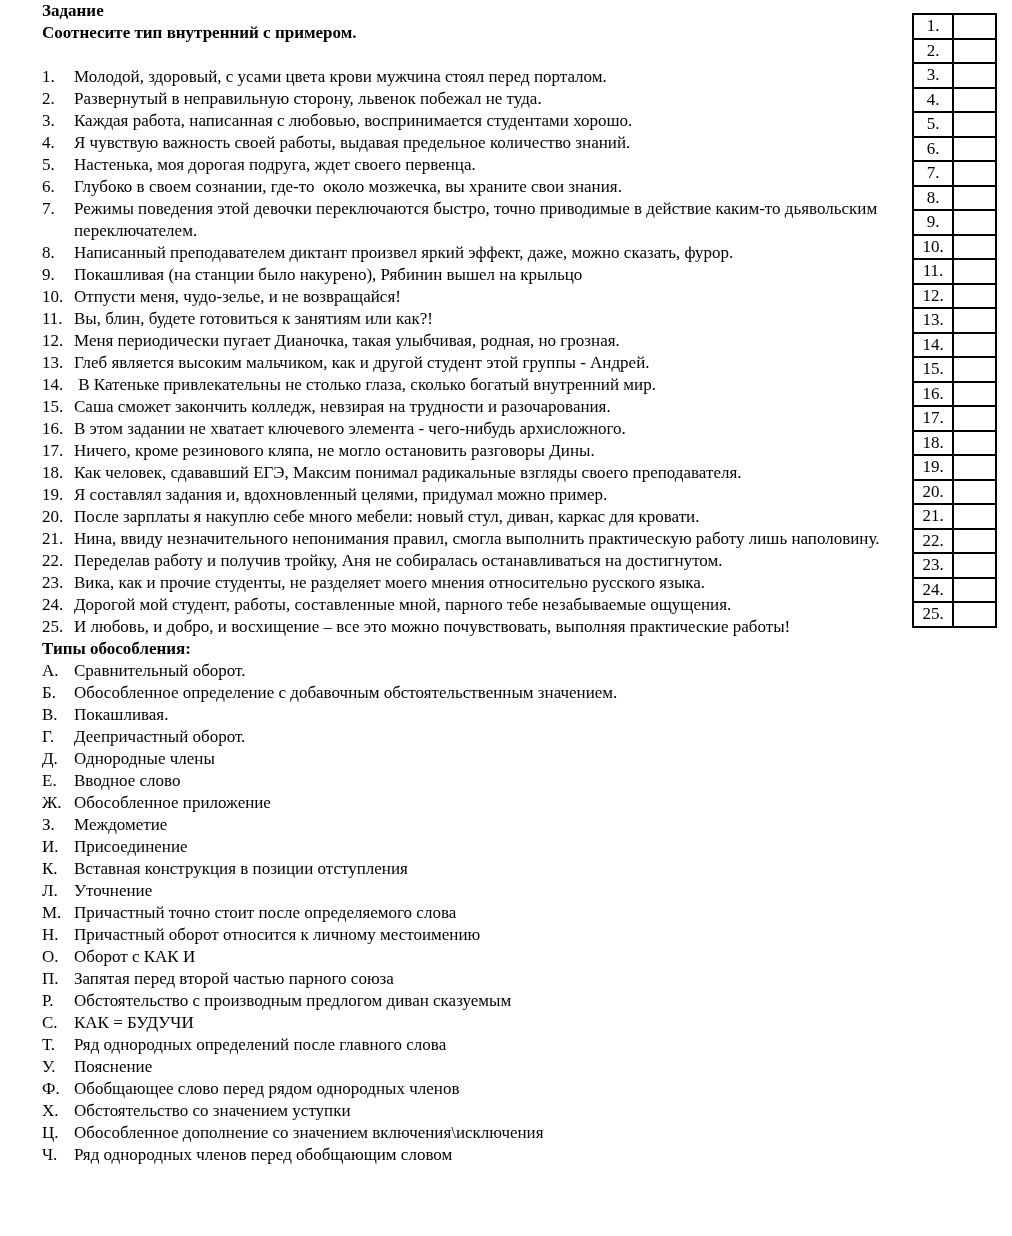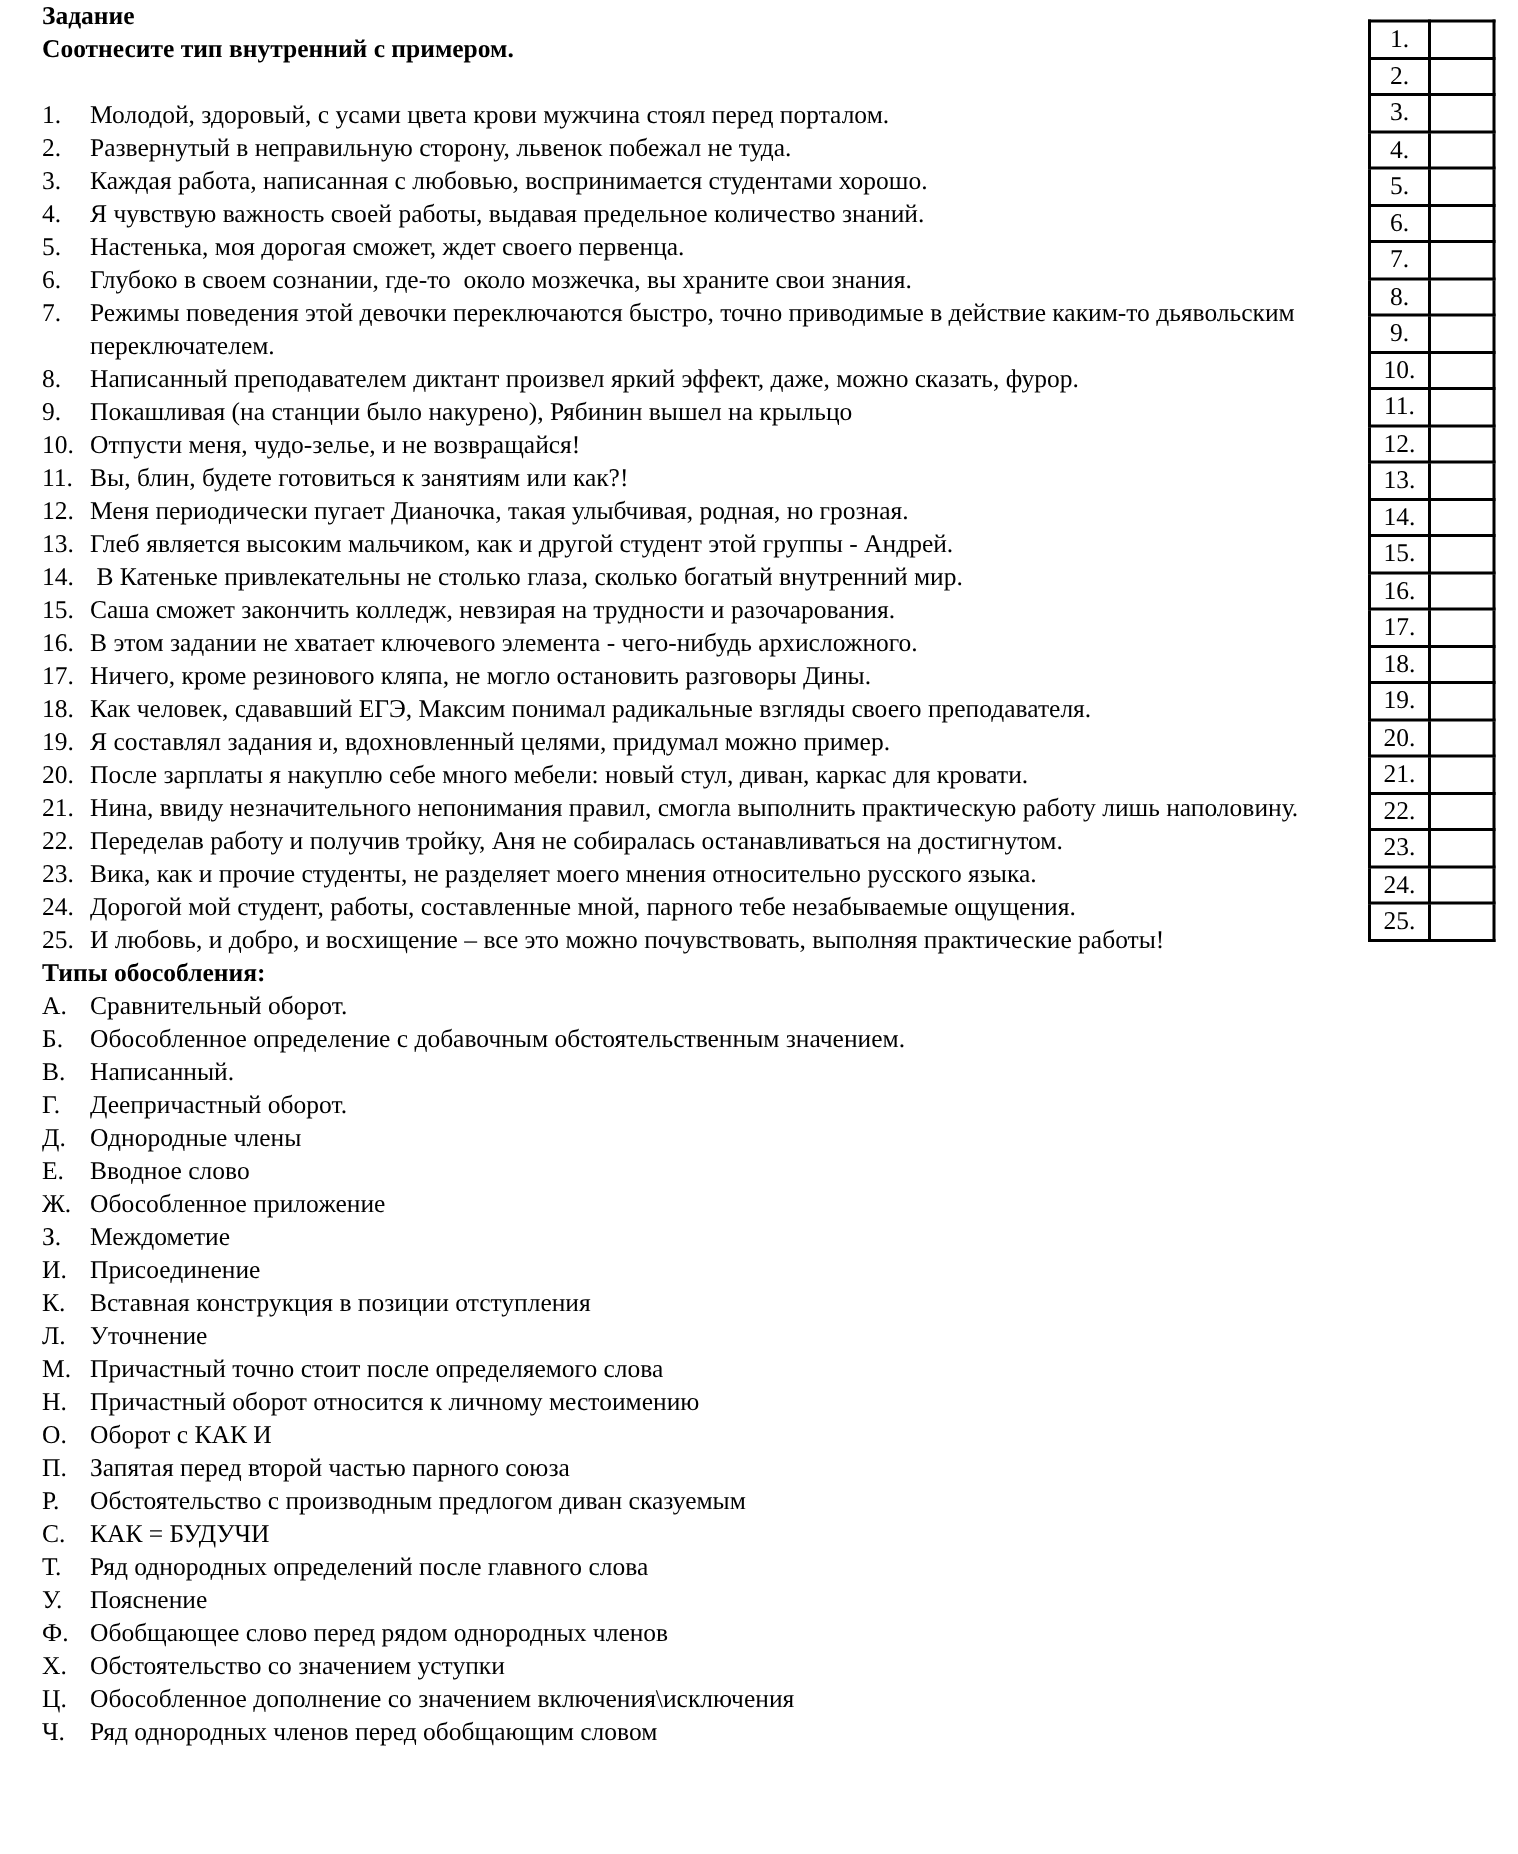--- a/index.html
+++ b/index.html
@@ -8,21 +8,21 @@
     position: relative;
     background: #ffffff;
     color: #000000;
     font-family: "Liberation Serif", "DejaVu Serif", serif;
     font-size: 17px;
     line-height: 22px;
     overflow: hidden;
   }
   .content {
     position: absolute;
-    left: 28px;
+    left: 42px;
     top: 0;
     width: 852px;
   }
   .h { font-weight: bold; }
   .spacer { height: 22px; }
   .li { display: flex; align-items: flex-start; }
   .li .num { flex: 0 0 32px; white-space: pre; }
   .li .txt { flex: 1 1 auto; white-space: pre-wrap; }
   .answer-table {
     position: absolute;
@@ -69,21 +69,21 @@
         <div class="li">
           <span class="num">3.</span>
           <span class="txt">Каждая работа, написанная с любовью, воспринимается студентами хорошо.</span>
         </div>
         <div class="li">
           <span class="num">4.</span>
           <span class="txt">Я чувствую важность своей работы, выдавая предельное количество знаний.</span>
         </div>
         <div class="li">
           <span class="num">5.</span>
-          <span class="txt">Настенька, моя дорогая сможет, ждет своего первенца.</span>
+          <span class="txt">Настенька, моя дорогая подруга, ждет своего первенца.</span>
         </div>
         <div class="li">
           <span class="num">6.</span>
           <span class="txt">Глубоко в своем сознании, где-то  около мозжечка, вы храните свои знания.</span>
         </div>
         <div class="li">
           <span class="num">7.</span>
           <span class="txt">Режимы поведения этой девочки переключаются быстро, точно приводимые в действие каким-то дьявольским переключателем.</span>
         </div>
         <div class="li">
@@ -164,21 +164,21 @@
         <div class="li">
           <span class="num">А.</span>
           <span class="txt">Сравнительный оборот.</span>
         </div>
         <div class="li">
           <span class="num">Б.</span>
           <span class="txt">Обособленное определение с добавочным обстоятельственным значением.</span>
         </div>
         <div class="li">
           <span class="num">В.</span>
-          <span class="txt">Написанный.</span>
+          <span class="txt">Покашливая.</span>
         </div>
         <div class="li">
           <span class="num">Г.</span>
           <span class="txt">Деепричастный оборот.</span>
         </div>
         <div class="li">
           <span class="num">Д.</span>
           <span class="txt">Однородные члены</span>
         </div>
         <div class="li">

